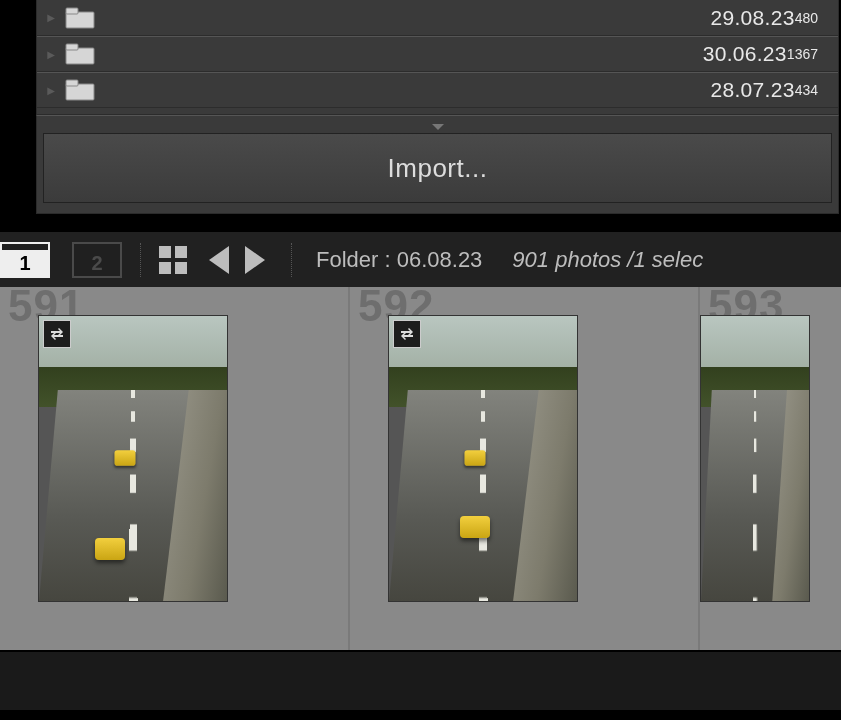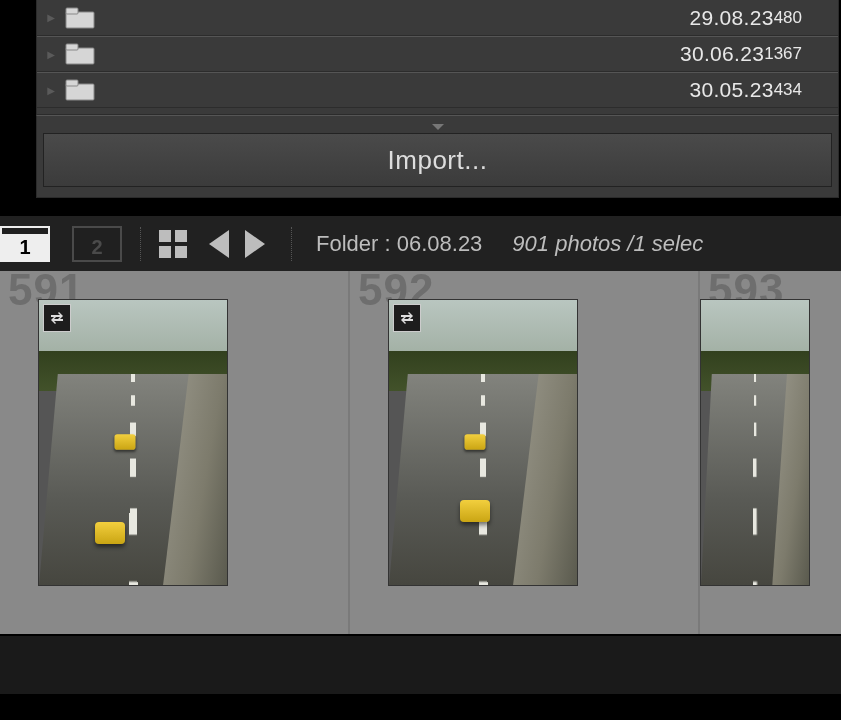--- a/index.html
+++ b/index.html
@@ -7,27 +7,27 @@
 
   
   .panel-wrap   { background:#000; padding:0 2px; }
   .folder-panel { background:#3a3a3a; border:1px solid #2b2b2b; border-top:none; margin-left:34px; padding-bottom:6px; }
   .folder-row   { display:flex; align-items:center; height:36px; border-top:1px solid #555; border-bottom:1px solid #2c2c2c; }
   .folder-row:first-child { border-top:none; }
   .tri          { width:28px; text-align:center; color:#5a5a5a; font-size:10px; }
   .folder-ico   { width:30px; height:22px; }
   .folder-ico svg { display:block; }
   .folder-name  { flex:1; color:#e8e8e8; font-size:21px; padding-left:28px; letter-spacing:.3px;text-align:right; }
-  .folder-count { color:#e8e8e8; font-size:17px; padding-right:36px; }
+  .folder-count { color:#e8e8e8; font-size:14px; padding-right:20px; }
 
   .panel-handle { height:14px; background:#3a3a3a; border-top:1px solid #555; margin-left:34px; border-left:1px solid #2b2b2b; border-right:1px solid #2b2b2b; text-align:center; }
   .panel-handle span{ display:inline-block; width:0;height:0;border-left:6px solid transparent;border-right:6px solid transparent;border-top:6px solid #777; margin-top:3px;}
 
   .btn-row { display:flex; gap:12px; padding:4px 6px 10px 6px; background:#3a3a3a; margin-left:34px; border-left:1px solid #2b2b2b; border-right:1px solid #2b2b2b; border-bottom:1px solid #2b2b2b;}
-  .big-btn { flex:1; height:54px; background:linear-gradient(#4a4a4a,#3b3b3b); border:1px solid #222; color:#ddd; font-size:26px; letter-spacing:.5px; cursor:pointer; }
+  .big-btn { flex:1; height:70px; background:linear-gradient(#4a4a4a,#3b3b3b); border:1px solid #222; color:#ddd; font-size:26px; letter-spacing:.5px; cursor:pointer; }
 
   .black-gap { height:18px; background:#000; }
 
   
   .toolbar { height:55px; background:#212121; display:flex; align-items:center; color:#bdbdbd; font-size:22px; }
   .view-box { width:50px; height:36px; border:2px solid #888; background:#1f1f1f; margin-left:0; display:flex; align-items:flex-end; justify-content:center; }
   .view-box.sel { border-color:#eee; }
   .view-box.sel .num{ color:#000; background:#eee;}
   .view-box.dim { opacity:.4; margin-left:22px;}
   .view-box .num{ width:100%; text-align:center; font-weight:700; font-size:20px; color:#888; line-height:26px;}
@@ -105,21 +105,21 @@
     </div>
 
     <div class="folder-row">
       <span class="tri">▶</span>
       <span class="folder-ico">
         <svg width="30" height="22">
             <rect x="1" y="5" width="28" height="16" rx="1" fill="#d6d6d6" stroke="#888"></rect>
             <rect x="1" y="1" width="12" height="6" rx="1" fill="#d6d6d6" stroke="#888"></rect>
           </svg>
       </span>
-      <span class="folder-name">30.05.23</span>
+      <span class="folder-name">28.07.23</span>
       <span class="folder-count">434</span>
     </div>
   </div>
 
   <div class="panel-handle"><span></span></div>
 
   <div class="btn-row">
     <button class="big-btn">Import...</button>
   </div>
 </div>

